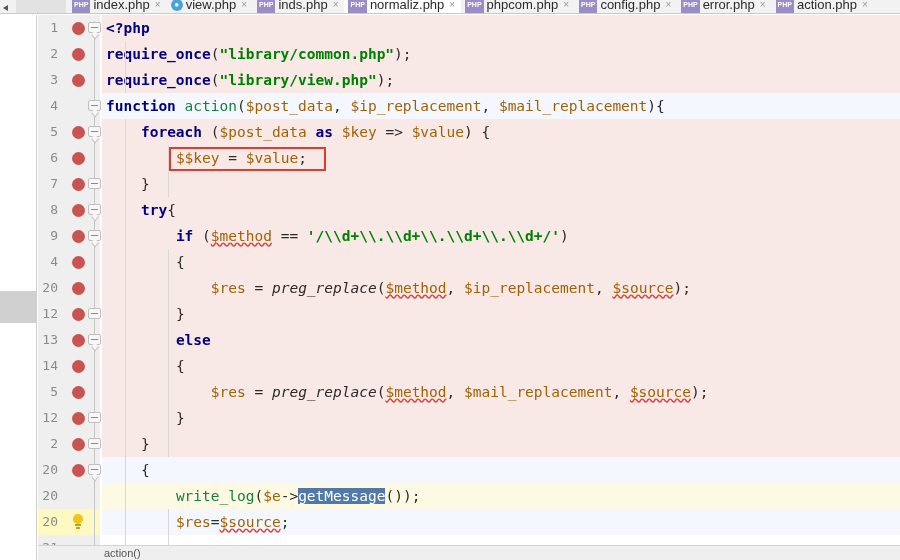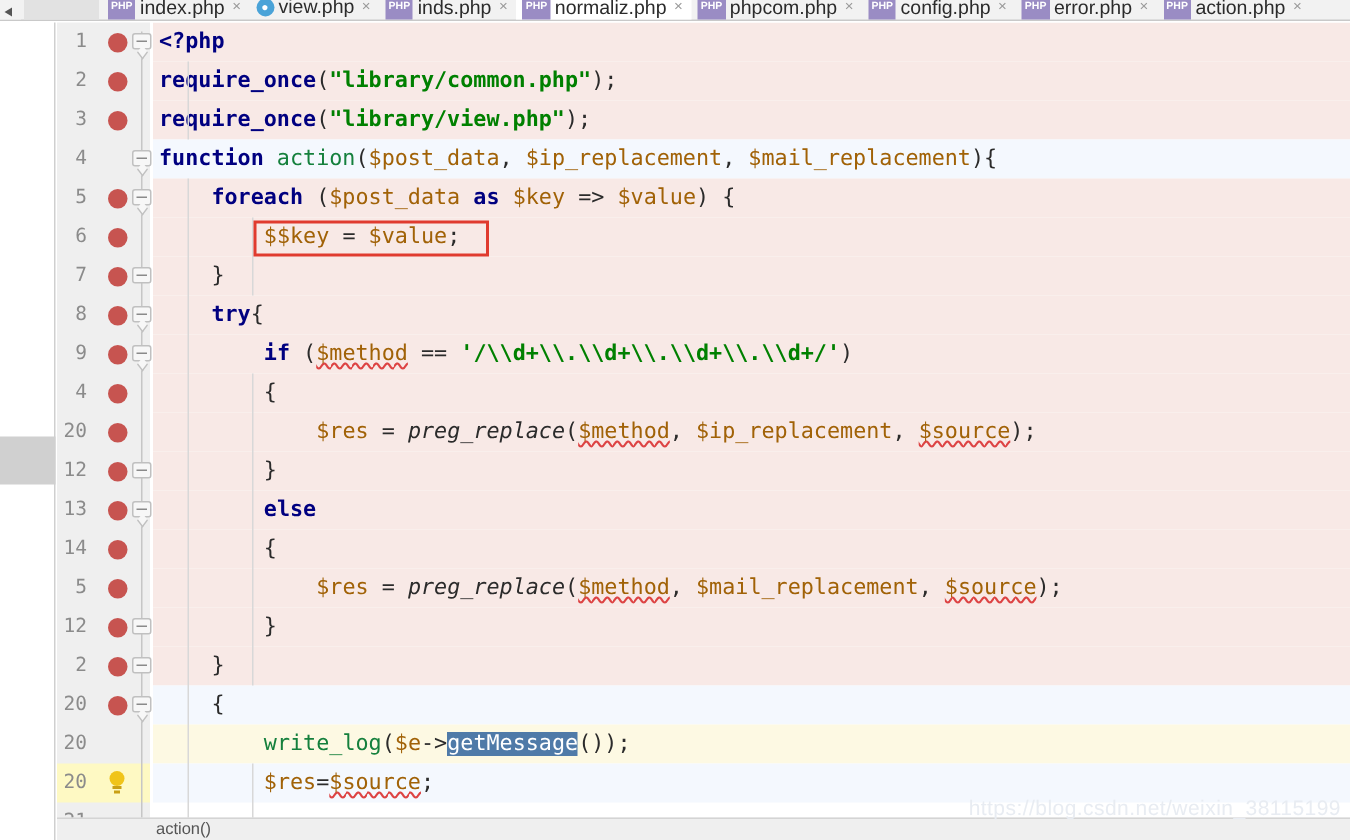--- a/index.html
+++ b/index.html
@@ -422,15 +422,14 @@
       <div class="indent-guide" style="left: 23px; top: 104px; height: 494px;"></div>
       <div class="indent-guide" style="left: 23px; top: 26px; height: 52px;"></div>
       <div class="indent-guide" style="left: 66px; top: 130px; height: 52px;"></div>
       <div class="indent-guide" style="left: 66px; top: 234px; height: 208px;"></div>
       <div class="indent-guide" style="left: 66px; top: 494px; height: 78px;"></div>
       <div class="hl-box" style="left: 67px; top: 132px; width: 157px; height: 24px;"></div>
     </div>
 
   <div class="breadcrumb">action()</div>
 
-  <div class="watermark">https://blog.csdn.net/weixin_38115199</div>
 
 </div>
 
 </body></html>

